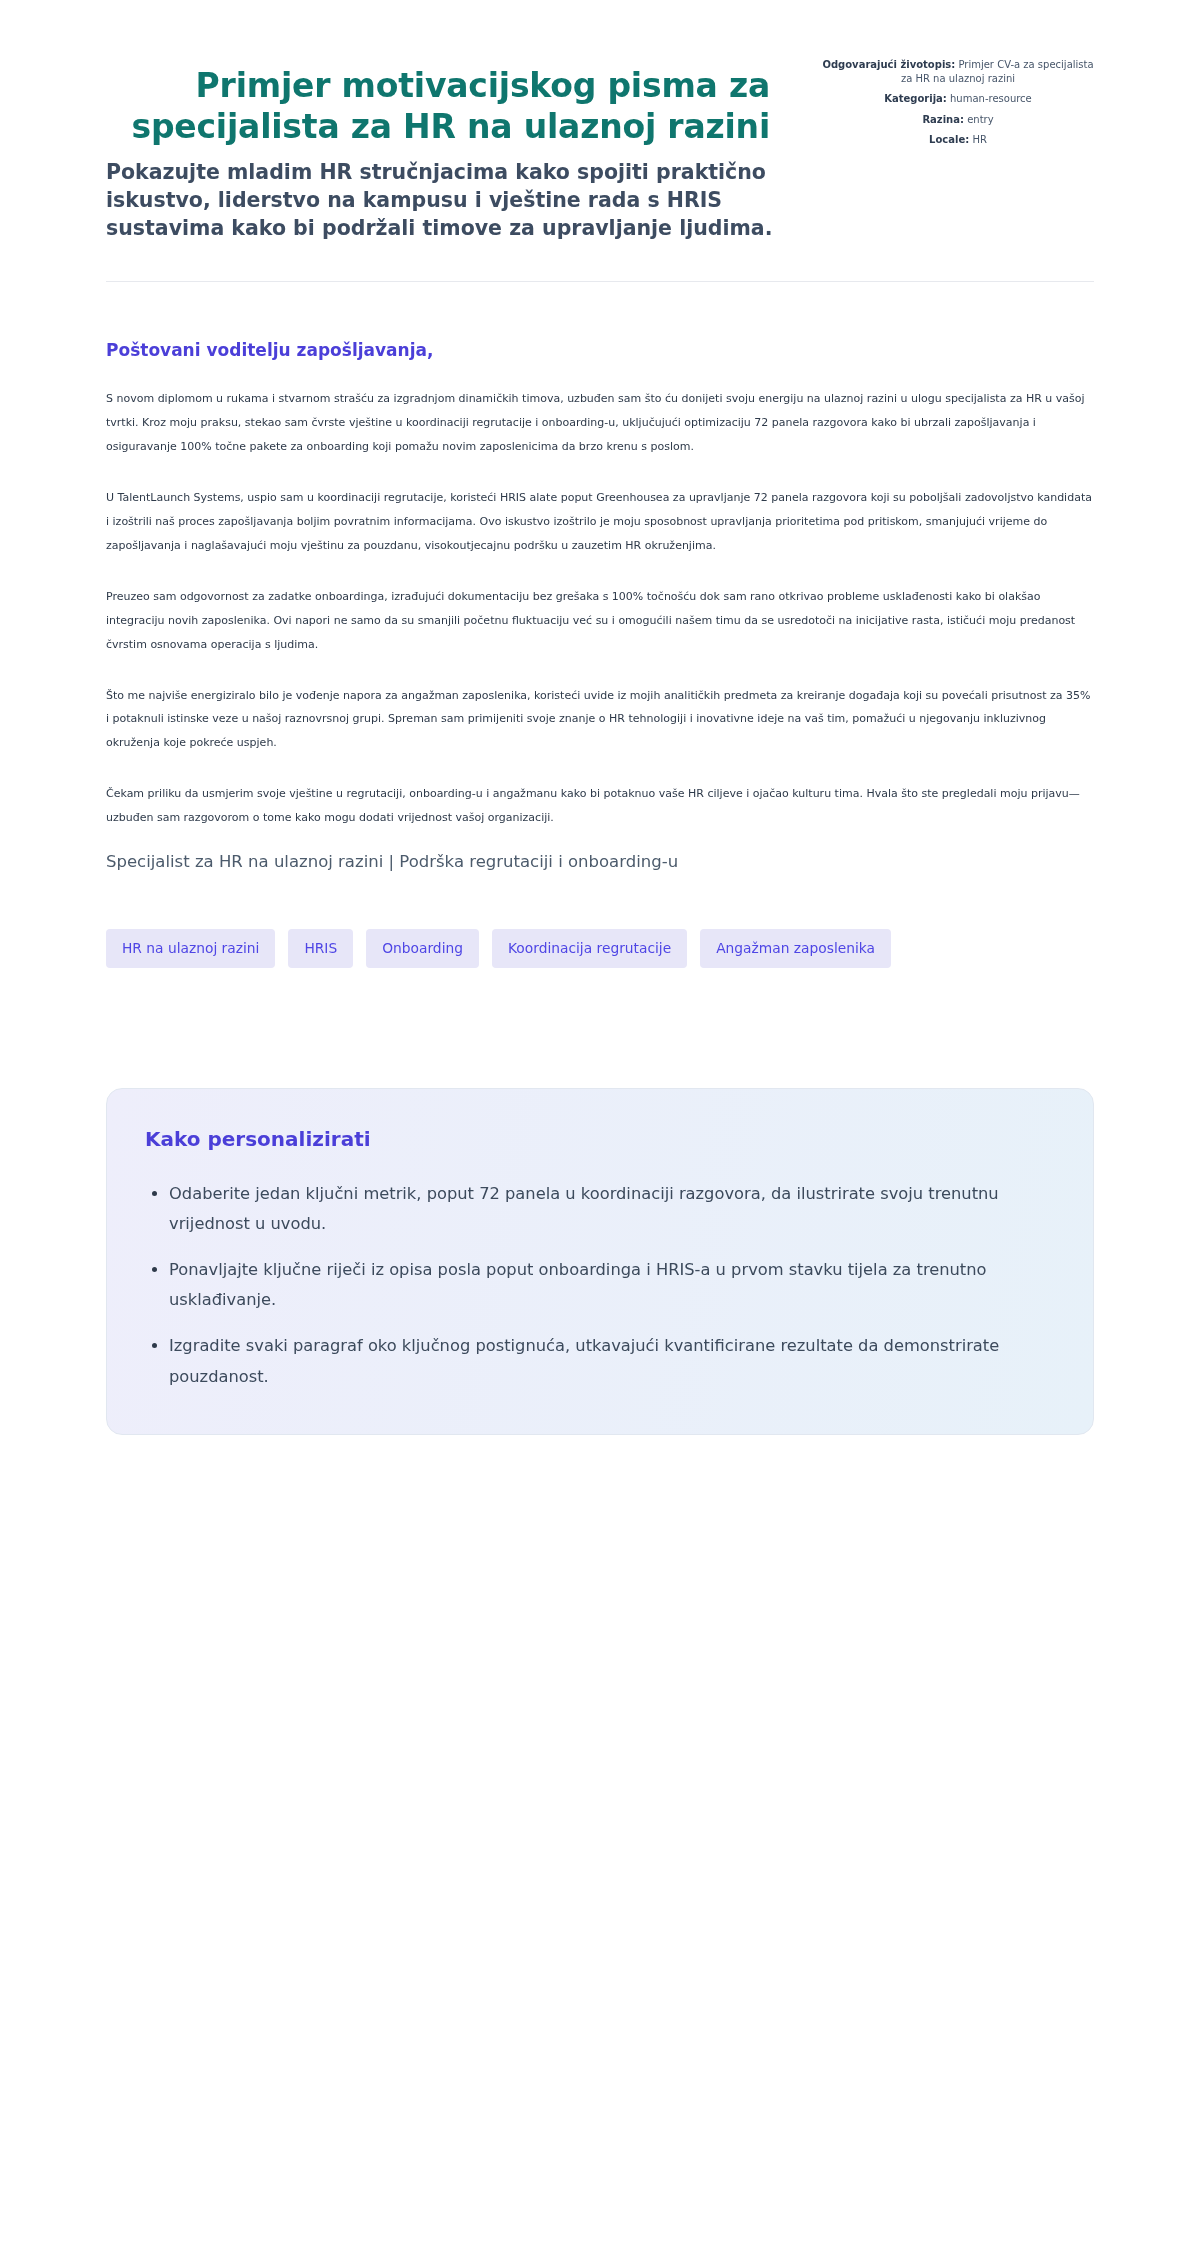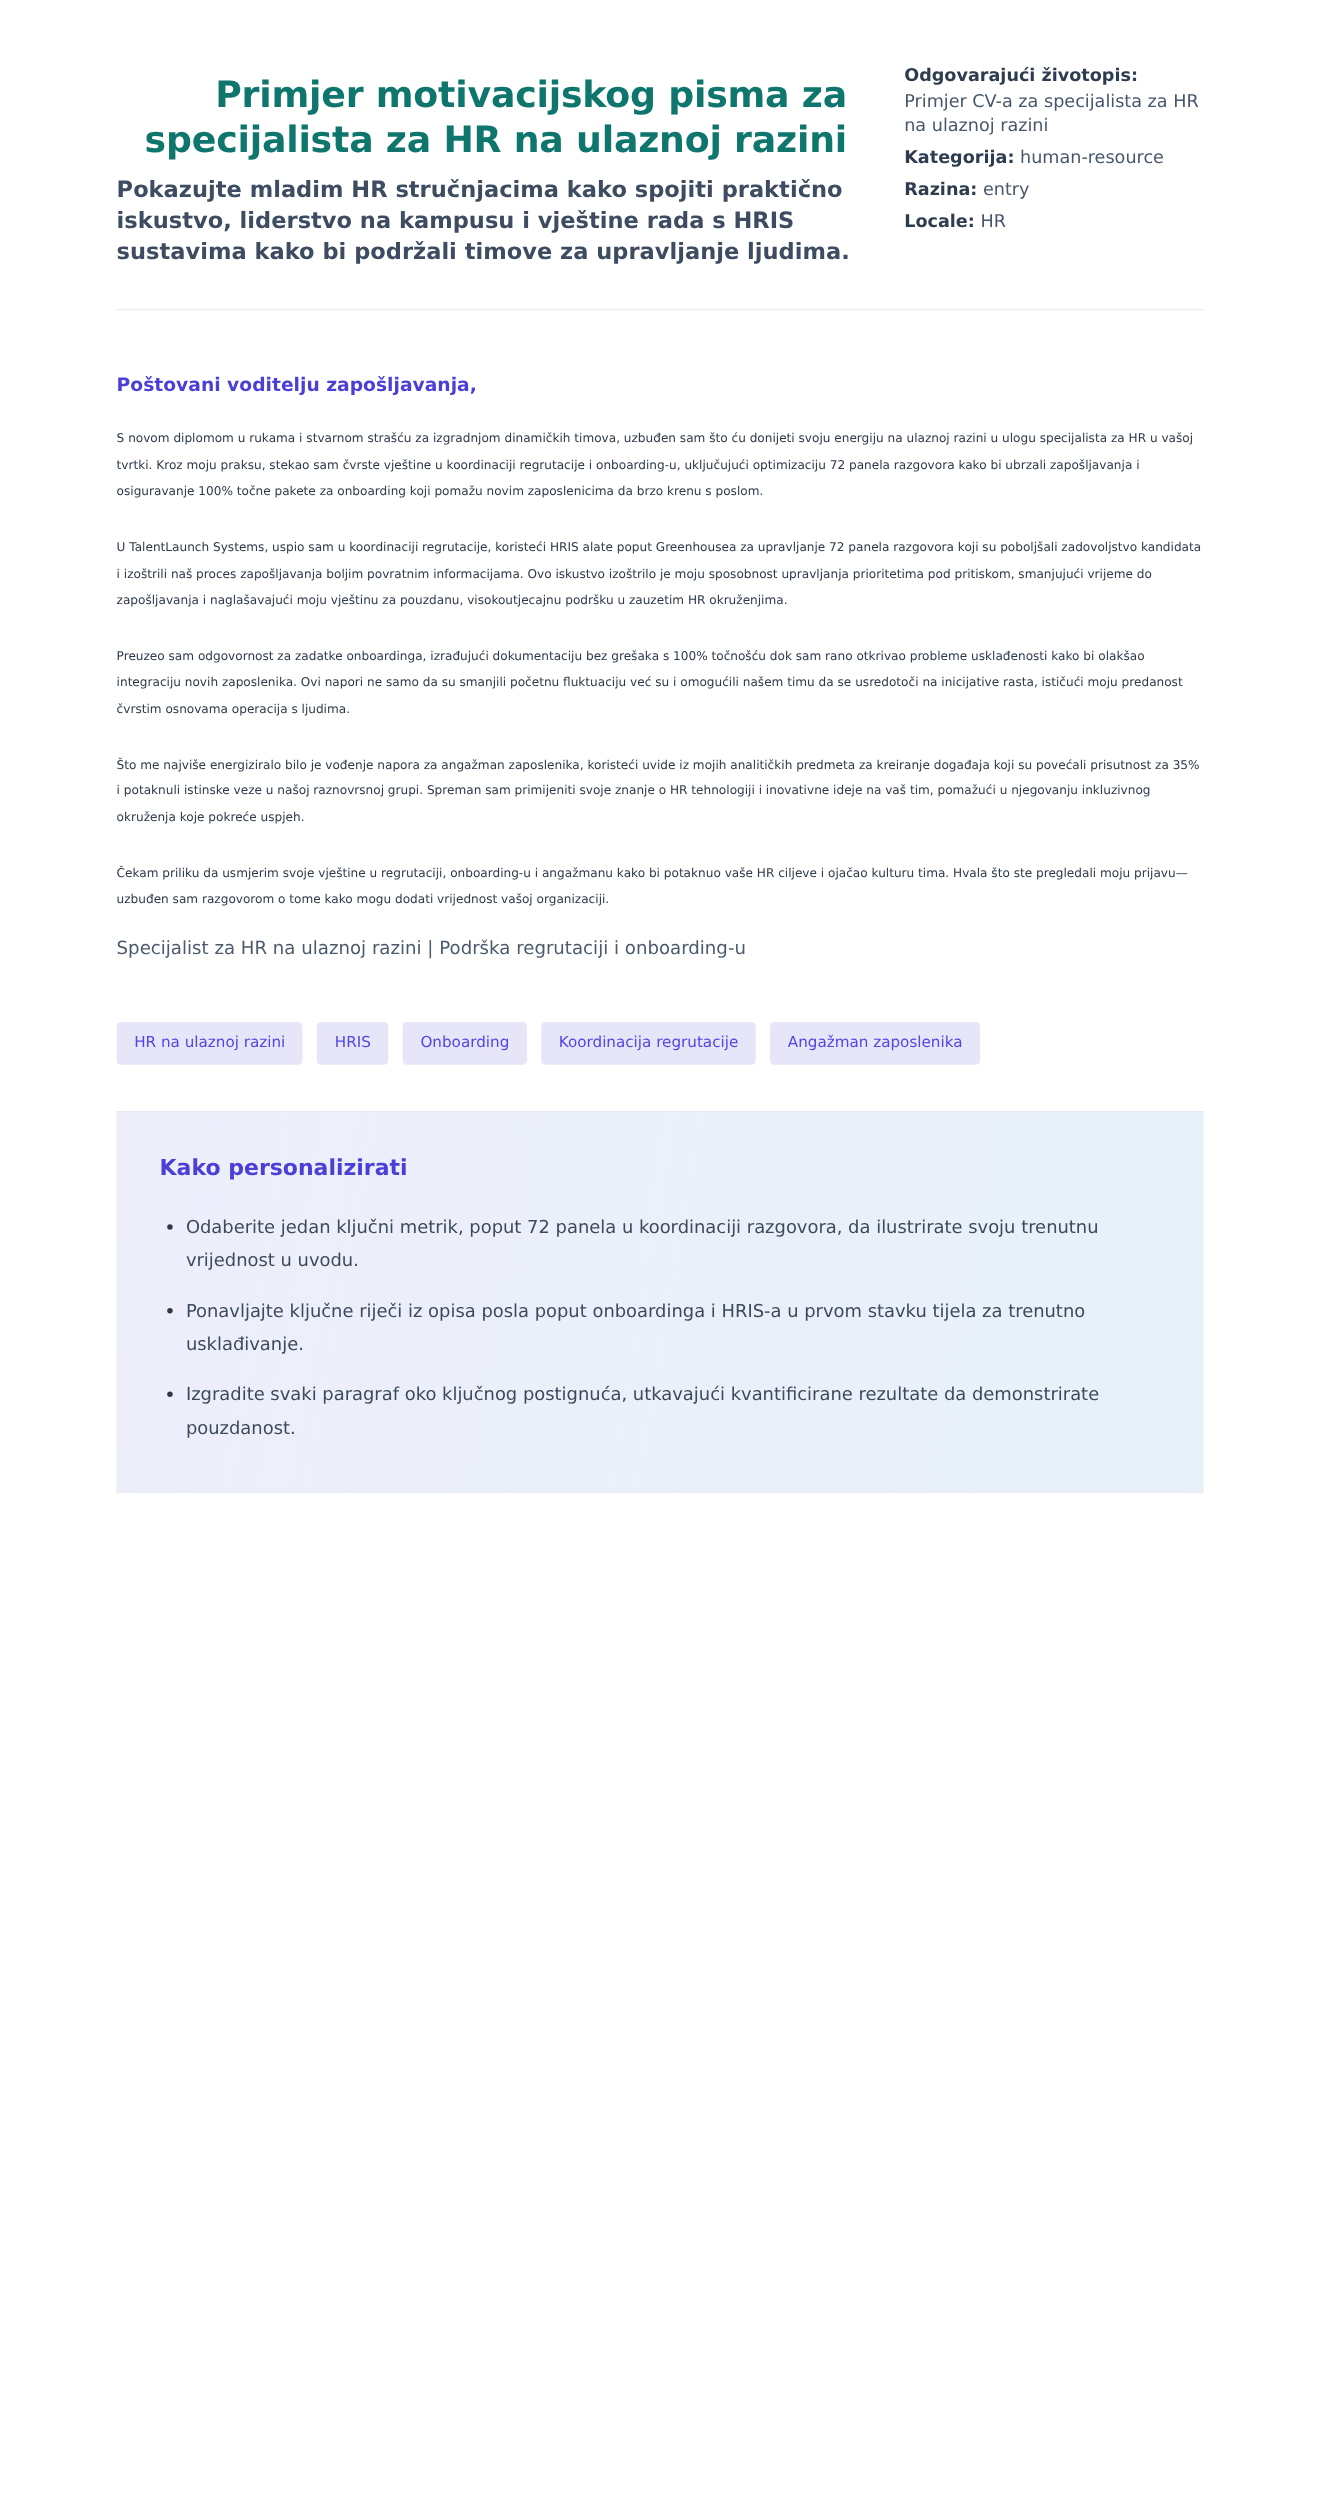--- a/index.html
+++ b/index.html
@@ -26,21 +26,21 @@
     letter-spacing: -0.2px;
     text-align: right;
   }
   .page-subtitle {
     margin: 11px 0 0;
     font-size: 20.5px;
     line-height: 1.36;
     font-weight: 700;
     color: #3d4c61;
   }
-  .meta { width: 272px; text-align: left; font-size: 16px; line-height: 1.42; color: #47566a; padding-top: 4px; }
+  .meta { width: 272px; text-align: center; font-size: 10px; line-height: 1.42; color: #47566a; padding-top: 4px; }
   .meta-item { margin-bottom: 6px; }
   .meta-label { font-weight: 700; color: #2e3c50; }
 
   .divider { border: none; border-top: 1px solid #e7e9ee; height: 0; margin: 38px 0 0; }
 
   
   .greeting { margin: 58px 0 0; font-size: 17px; font-weight: 700; color: #4b3fd8; }
   .para { margin: 27px 0 0; font-size: 11px; line-height: 2.18; color: #2e3a4a; }
   .sig-name { margin: 62px 0 0; font-size: 17px; font-weight: 700; color: #18222f; }
   .sig-role { margin: 22px 0 0; font-size: 16.5px; color: #4c5b6c; }
@@ -53,25 +53,25 @@
     background: #e7e6f8;
     color: #4f46e5;
     font-size: 13.8px;
     line-height: 1.2;
     border-radius: 4px;
     white-space: nowrap;
   }
 
   
   .tips {
-    margin: 42px 0 0;
+    margin: 120px 0 0;
     padding: 38px 38px 42px;
     background: linear-gradient(100deg, #eeeefb 0%, #e7f1f9 100%);
     border: 1px solid #e1e7f0;
-    border-radius: 0;
+    border-radius: 16px;
   }
   .tips-heading { margin: 0; font-size: 20px; font-weight: 700; color: #4b3fd8; }
   .tips-list { margin: 28px 0 0; padding: 0 0 0 24px; }
   .tip-item { margin: 0 0 16px; font-size: 16.3px; line-height: 1.85; color: #3c4a5c; }
   .tip-item:last-child { margin-bottom: 0; }
   .tip-item::marker { color: #2e3a4a; }
 </style>
 </head>
 <body>
 

